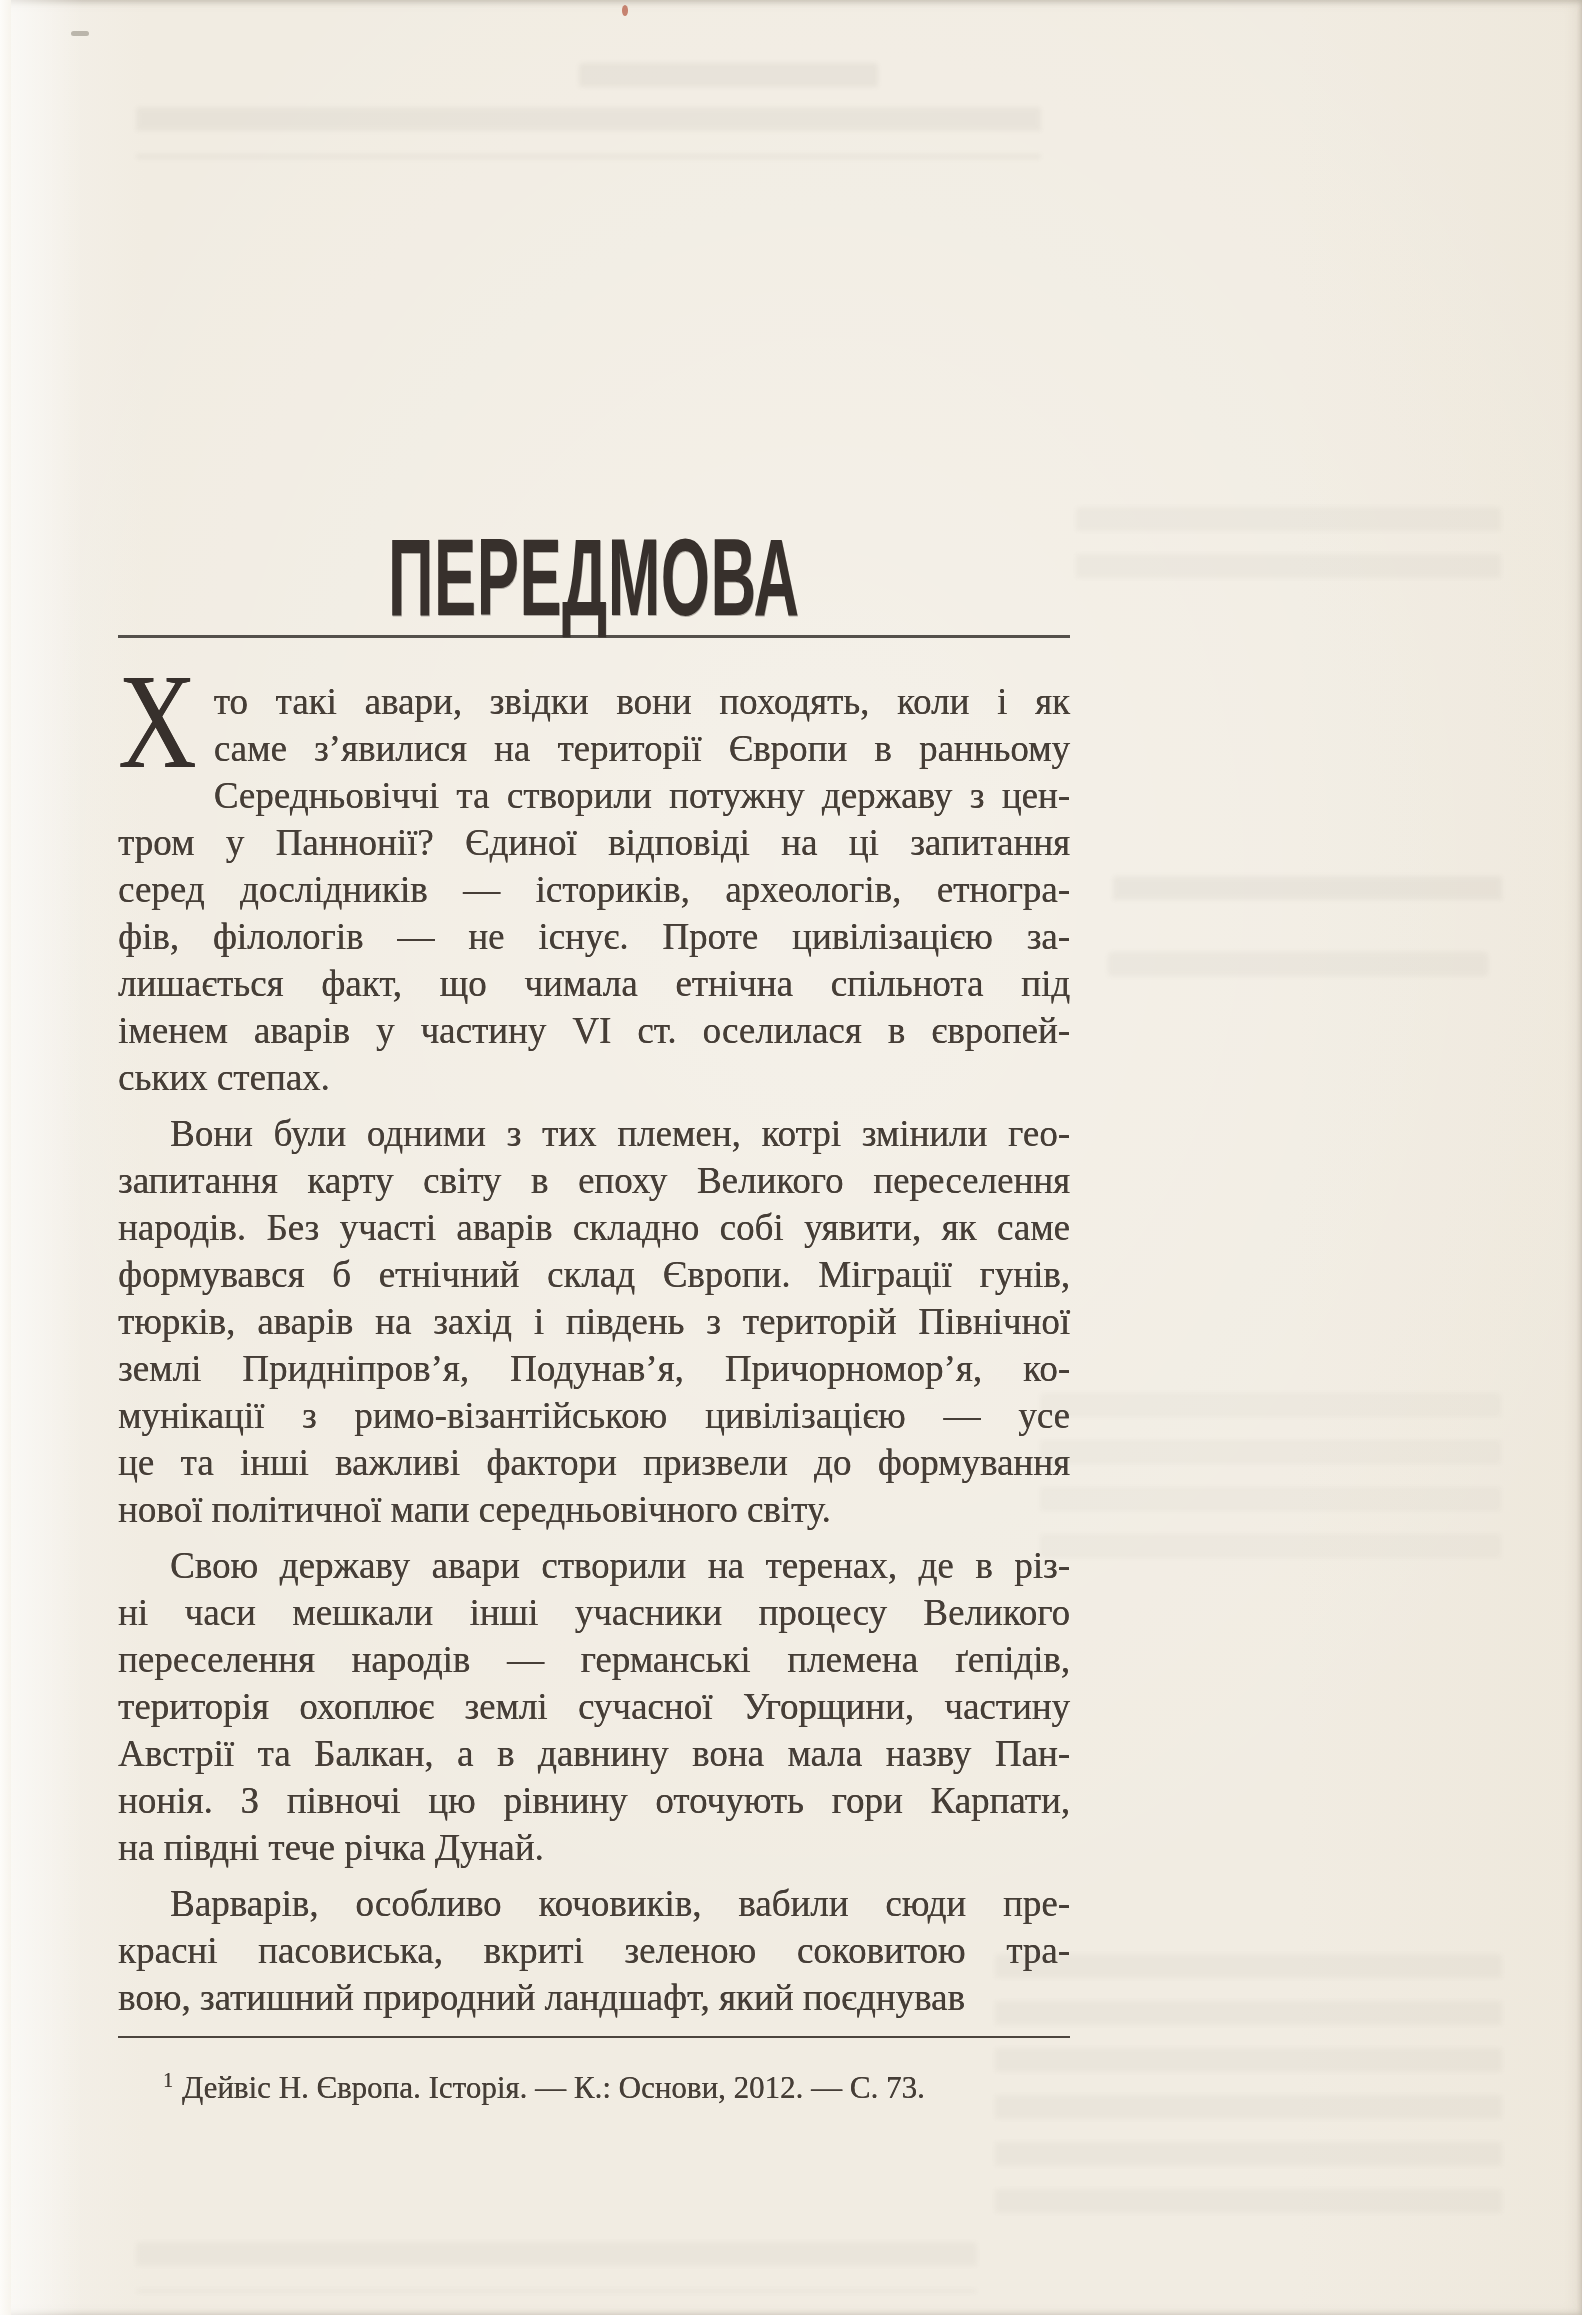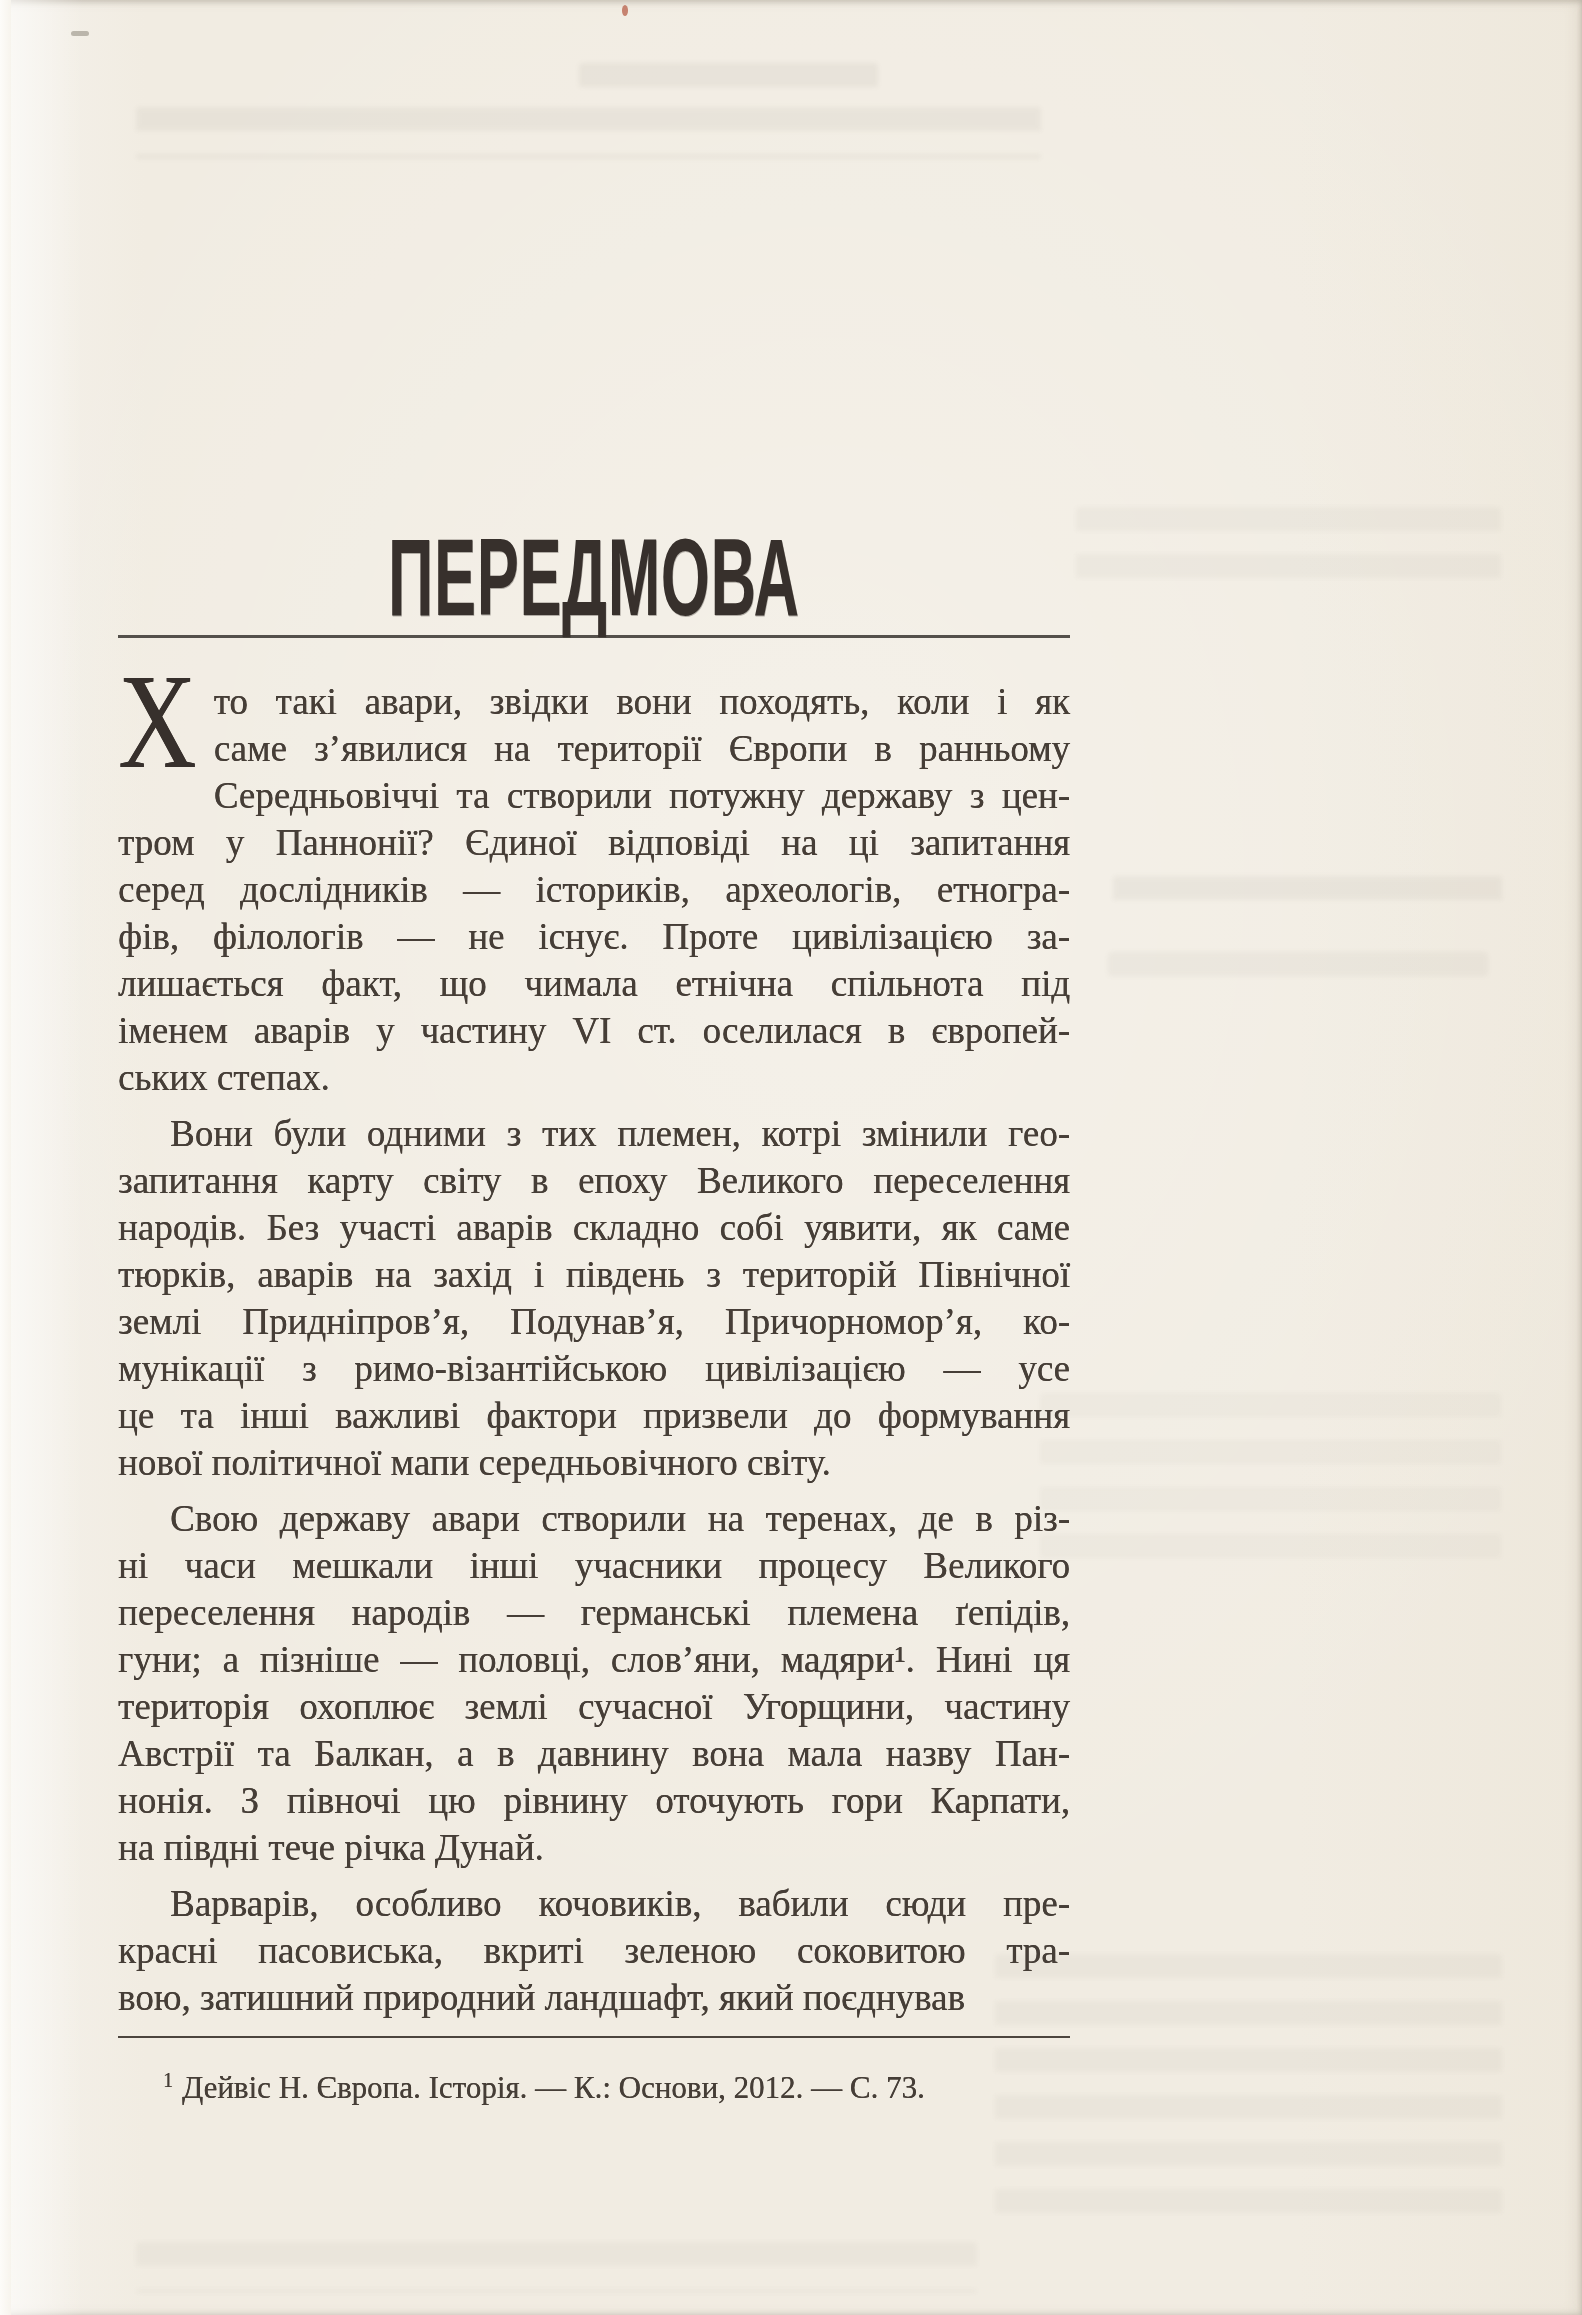--- a/index.html
+++ b/index.html
@@ -104,31 +104,31 @@
           <div class="line">серед дослідників — істориків, археологів, етногра-</div>
           <div class="line">фів, філологів — не існує. Проте цивілізацією за-</div>
           <div class="line">лишається факт, що чимала етнічна спільнота під</div>
           <div class="line">іменем аварів у частину VI ст. оселилася в європей-</div>
           <div class="line last">ських степах.</div>
         </div>
         <div class="para indented">
           <div class="line first">Вони були одними з тих племен, котрі змінили гео-</div>
           <div class="line">запитання карту світу в епоху Великого переселення</div>
           <div class="line">народів. Без участі аварів складно собі уявити, як саме</div>
+          <div class="line">формувався б етнічний склад Європи. Міграції гунів,</div>
           <div class="line">тюрків, аварів на захід і південь з територій Північної</div>
           <div class="line">землі Придніпров’я, Подунав’я, Причорномор’я, ко-</div>
           <div class="line">мунікації з римо-візантійською цивілізацією — усе</div>
           <div class="line">це та інші важливі фактори призвели до формування</div>
           <div class="line last">нової політичної мапи середньовічного світу.</div>
         </div>
         <div class="para indented">
           <div class="line first">Свою державу авари створили на теренах, де в різ-</div>
           <div class="line">ні часи мешкали інші учасники процесу Великого</div>
           <div class="line">переселення народів — германські племена ґепідів,</div>
-          <div class="line">гуни; а пізніше — половці, слов’яни, мадяри¹. Нині ця</div>
           <div class="line">територія охоплює землі сучасної Угорщини, частину</div>
           <div class="line">Австрії та Балкан, а в давнину вона мала назву Пан-</div>
           <div class="line">нонія. З півночі цю рівнину оточують гори Карпати,</div>
           <div class="line last">на півдні тече річка Дунай.</div>
         </div>
         <div class="para indented">
           <div class="line first">Варварів, особливо кочовиків, вабили сюди пре-</div>
           <div class="line">красні пасовиська, вкриті зеленою соковитою тра-</div>
           <div class="line last">вою, затишний природний ландшафт, який поєднував</div>
         </div>

